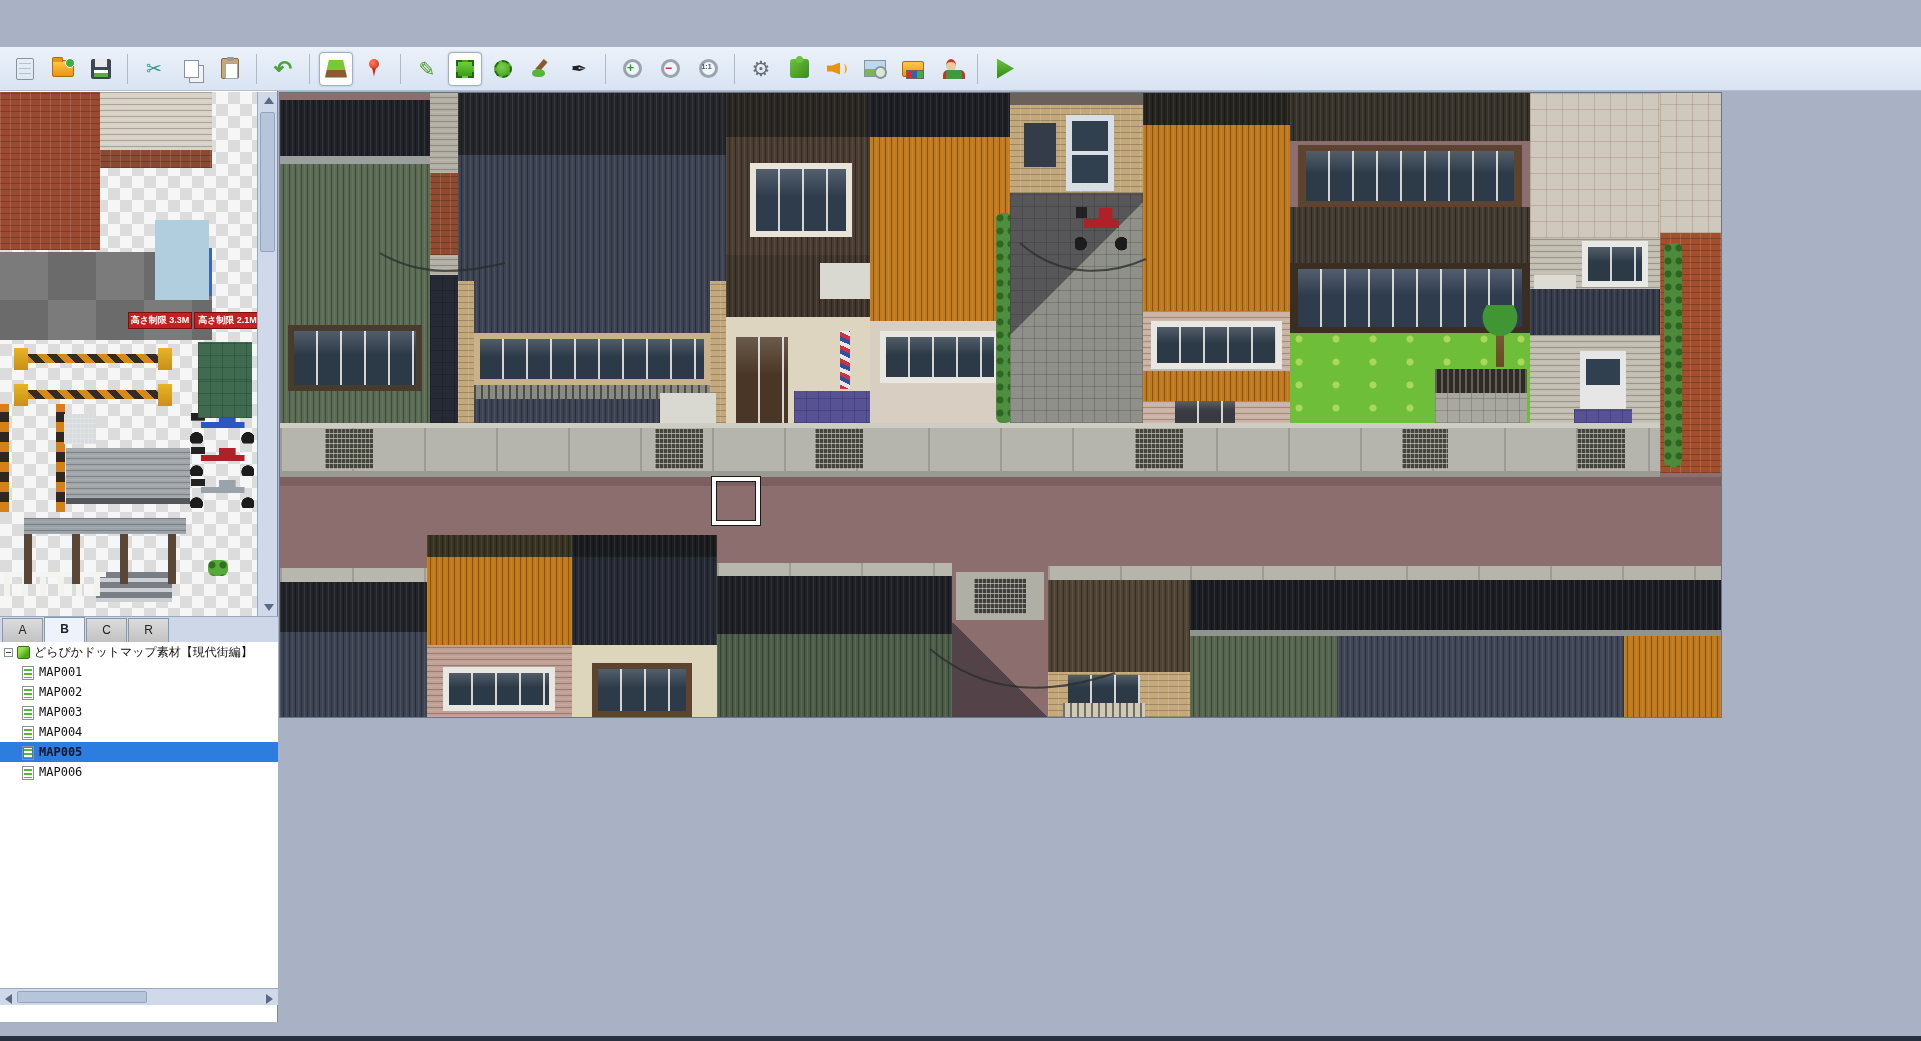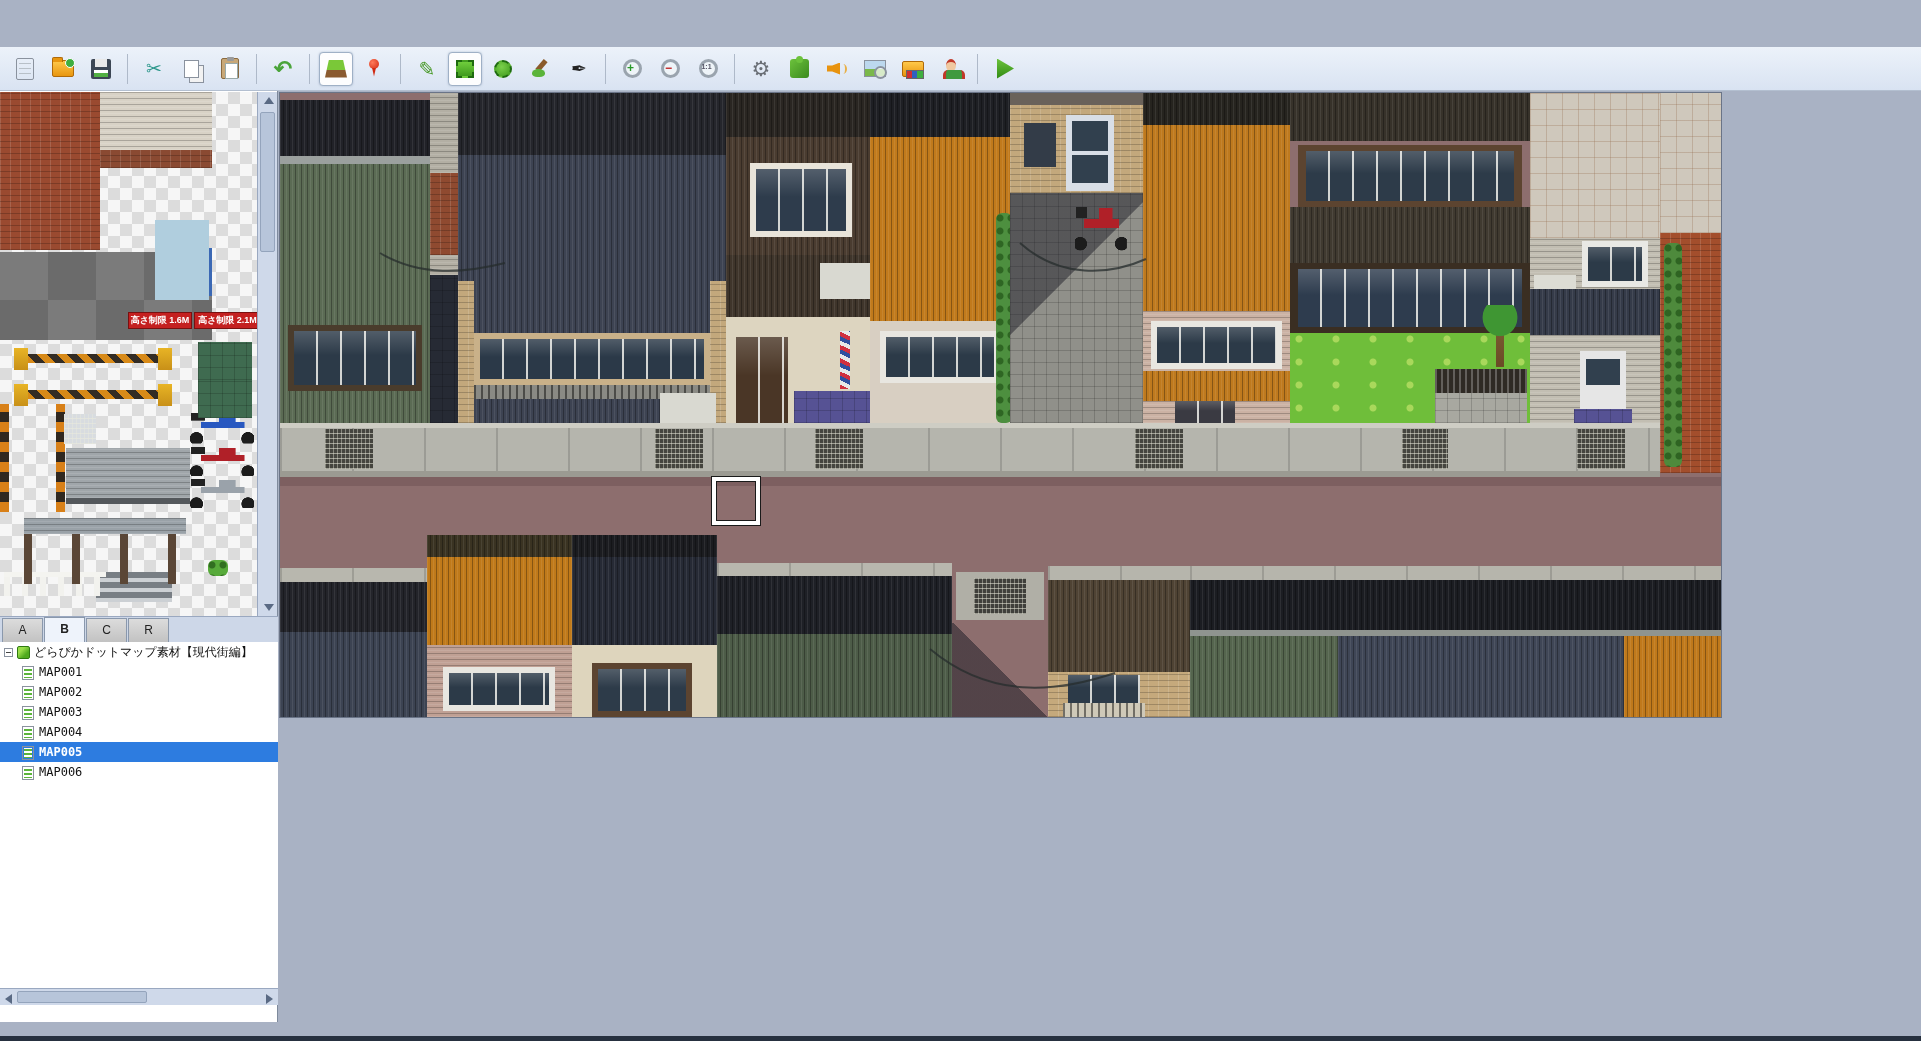--- a/index.html
+++ b/index.html
@@ -89,21 +89,21 @@
   .scroll-thumb { position:absolute; background:#b7c5da; border:1px solid #94a4bc; border-radius:2px; }
   .arrow { position:absolute; width:0; height:0; }
 
   .tabbar { position:absolute; left:0; top:525px; width:278px; height:26px; background:#cdd7e8; border-top:1px solid #9aa8c0; display:flex; align-items:flex-end; padding-left:2px; }
   .tab { width:41px; height:24px; margin-right:1px; background:linear-gradient(#dcdcdc,#c2c2c2); border:1px solid #8a98ac; border-bottom:none; font-size:12px; text-align:center; line-height:23px; color:#222; }
   .tab.active { background:#eef3fb; height:25px; font-weight:bold; }
 
   .map-tree { position:absolute; left:0; top:551px; width:278px; bottom:17px; background:#fff; overflow:hidden; font-size:12px; }
   .tree-row { position:relative; height:20px; line-height:20px; white-space:nowrap; overflow:hidden; color:#111; }
   .tree-row.selected { background:#2d7ce0; }
-  .tree-row.selected .tree-label { color:#ffffff; font-weight:bold; }
+  .tree-row.selected .tree-label { color:#0f172a; font-weight:bold; }
   .expander { display:inline-block; width:9px; height:9px; border:1px solid #8a929e; background:#fff; margin:0 4px 0 4px; position:relative; vertical-align:middle; }
   .expander::before { content:""; position:absolute; left:1px; top:3px; width:5px; height:1px; background:#444; }
   .cube-icon { display:inline-block; width:13px; height:13px; margin-right:4px; vertical-align:middle;
      background:linear-gradient(135deg,#9ade4a 30%,#4faa1e 70%); border:1px solid #2f7a10; border-radius:2px; }
   .map-icon { display:inline-block; width:12px; height:14px; margin:0 5px 0 0; vertical-align:middle; background:#fff; border:1px solid #8a929e;
      background-image:linear-gradient(#0000 2px,#5ab43a 2px 4px,#0000 4px 6px,#5ab43a 6px 8px,#0000 8px 10px,#5ab43a 10px 12px); background-clip:content-box; padding:1px; }
   .tree-label { font-family:"DejaVu Sans Mono", monospace; font-size:12px;margin-top:36px; }
   .tree-row .indent { display:inline-block; width:22px; }
 
   
@@ -275,21 +275,21 @@
         <div class="pz glass" style="left: 160px; top: 134px; width: 44px; height: 66px; background-color: rgb(220, 234, 244);"></div>
         <div class="pz " style="left: 155px; top: 128px; width: 54px; height: 80px; background-color: rgb(176, 206, 222);"></div>
         <div class="pz brick" style="left: 100px; top: 58px; width: 112px; height: 18px; background-color: rgb(138, 74, 50);"></div>
         <div class="pz glass" style="left: 112px; top: 8px; width: 56px; height: 22px; background-color: rgb(42, 50, 64);"></div>
         <div class="pz corrh" style="left: 100px; top: 0px; width: 112px; height: 58px; background-color: rgb(216, 210, 198);"></div>
         <div class="pz glass" style="left: 58px; top: 60px; width: 38px; height: 56px; background-color: rgb(35, 38, 44);"></div>
         <div class="pz glass" style="left: 2px; top: 60px; width: 26px; height: 96px; background-color: rgb(35, 38, 44);"></div>
         <div class="pz " style="left: 30px; top: 58px; width: 24px; height: 100px; background-color: rgb(188, 184, 176);"></div>
         <div class="pz " style="left: 0px; top: 0px; width: 100px; height: 10px; background-color: rgb(230, 230, 224);"></div>
         <div class="pz brick" style="left: 0px; top: 0px; width: 100px; height: 158px; background-color: rgb(154, 74, 48);"></div>
-      <div class="pal-sign sign1">高さ制限 1.6M</div>
+      <div class="pal-sign sign1">高さ制限 3.3M</div>
       <div class="pal-sign sign2">高さ制限 2.1M</div>
     </div>
     <div class="vscroll">
       <span class="arrow" style="left:6px;top:5px;border-left:5px solid transparent;border-right:5px solid transparent;border-bottom:7px solid #5a6a84;"></span>
       <div class="scroll-thumb" style="left:2px;top:20px;width:15px;height:140px;"></div>
       <span class="arrow" style="left:6px;bottom:5px;border-left:5px solid transparent;border-right:5px solid transparent;border-top:7px solid #5a6a84;"></span>
     </div>
     <div class="tabbar">
         <div class="tab">A</div>
         <div class="tab active">B</div>

